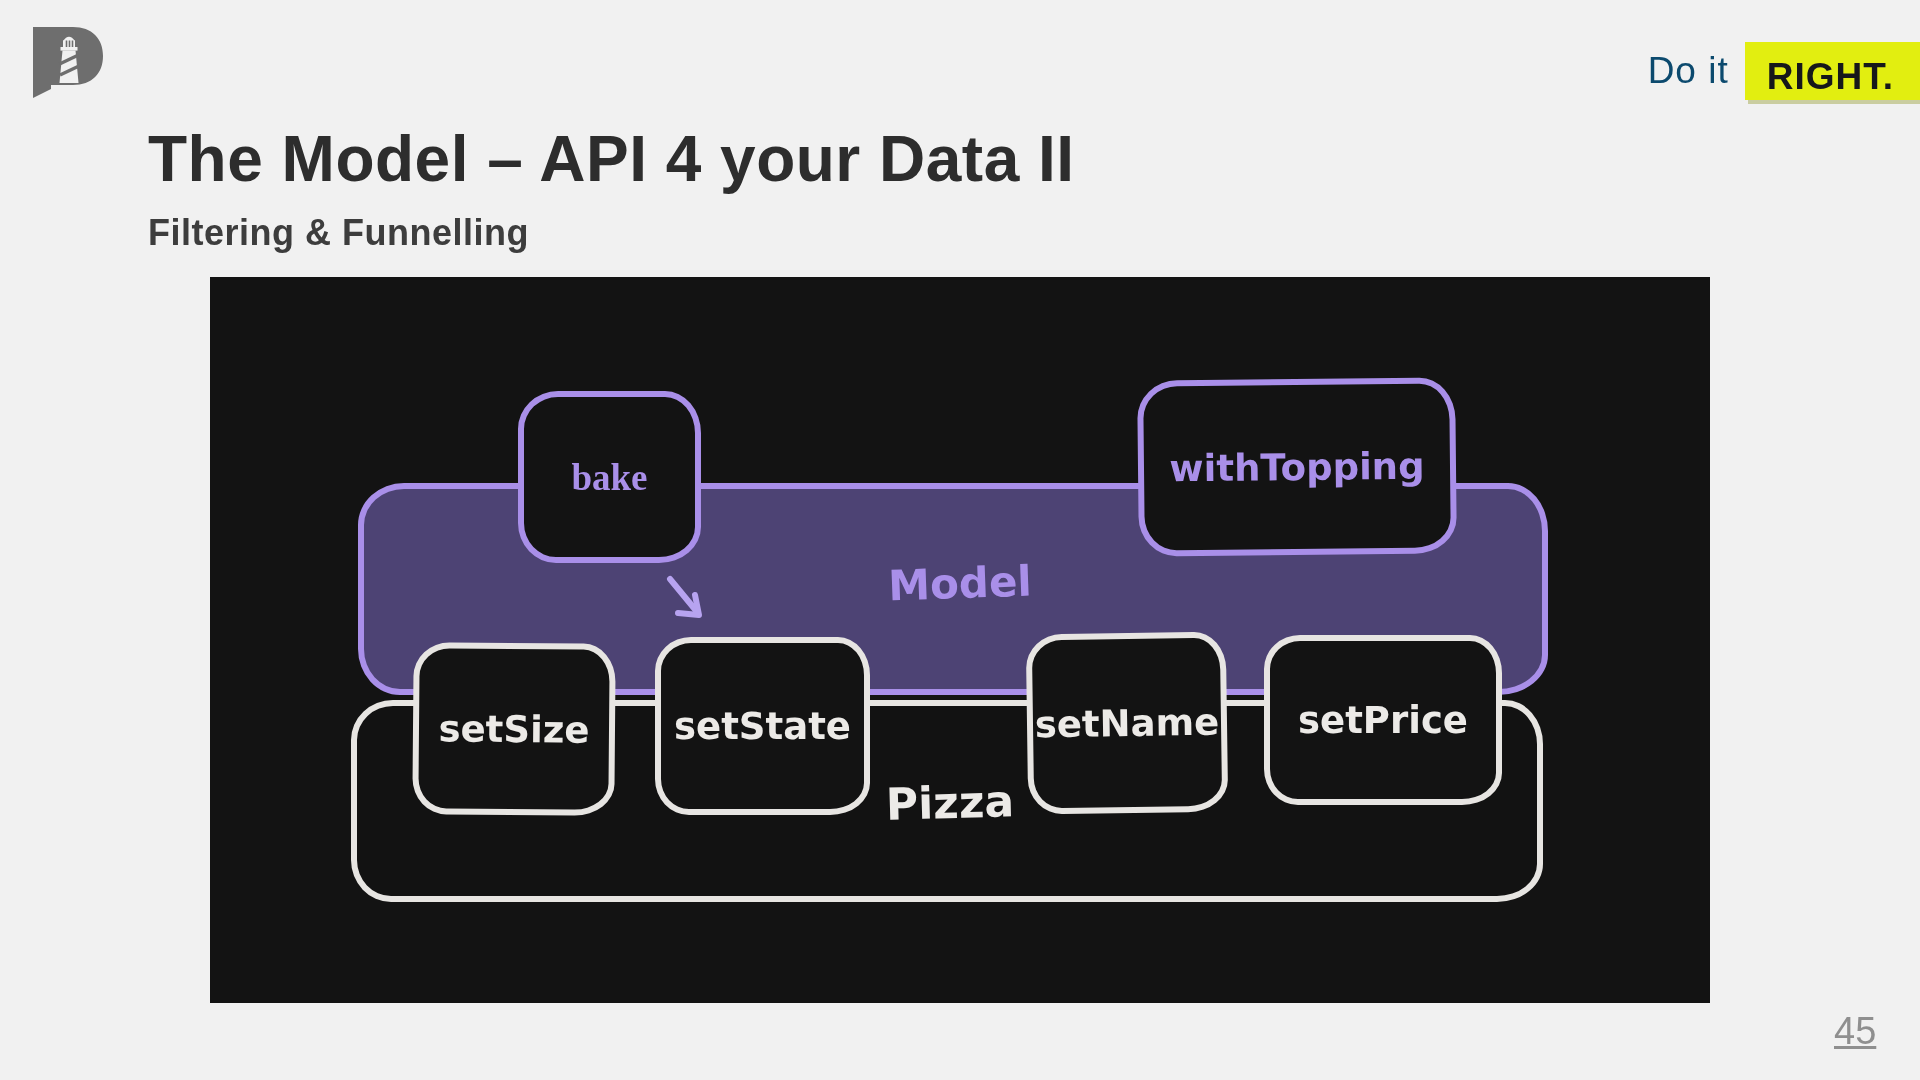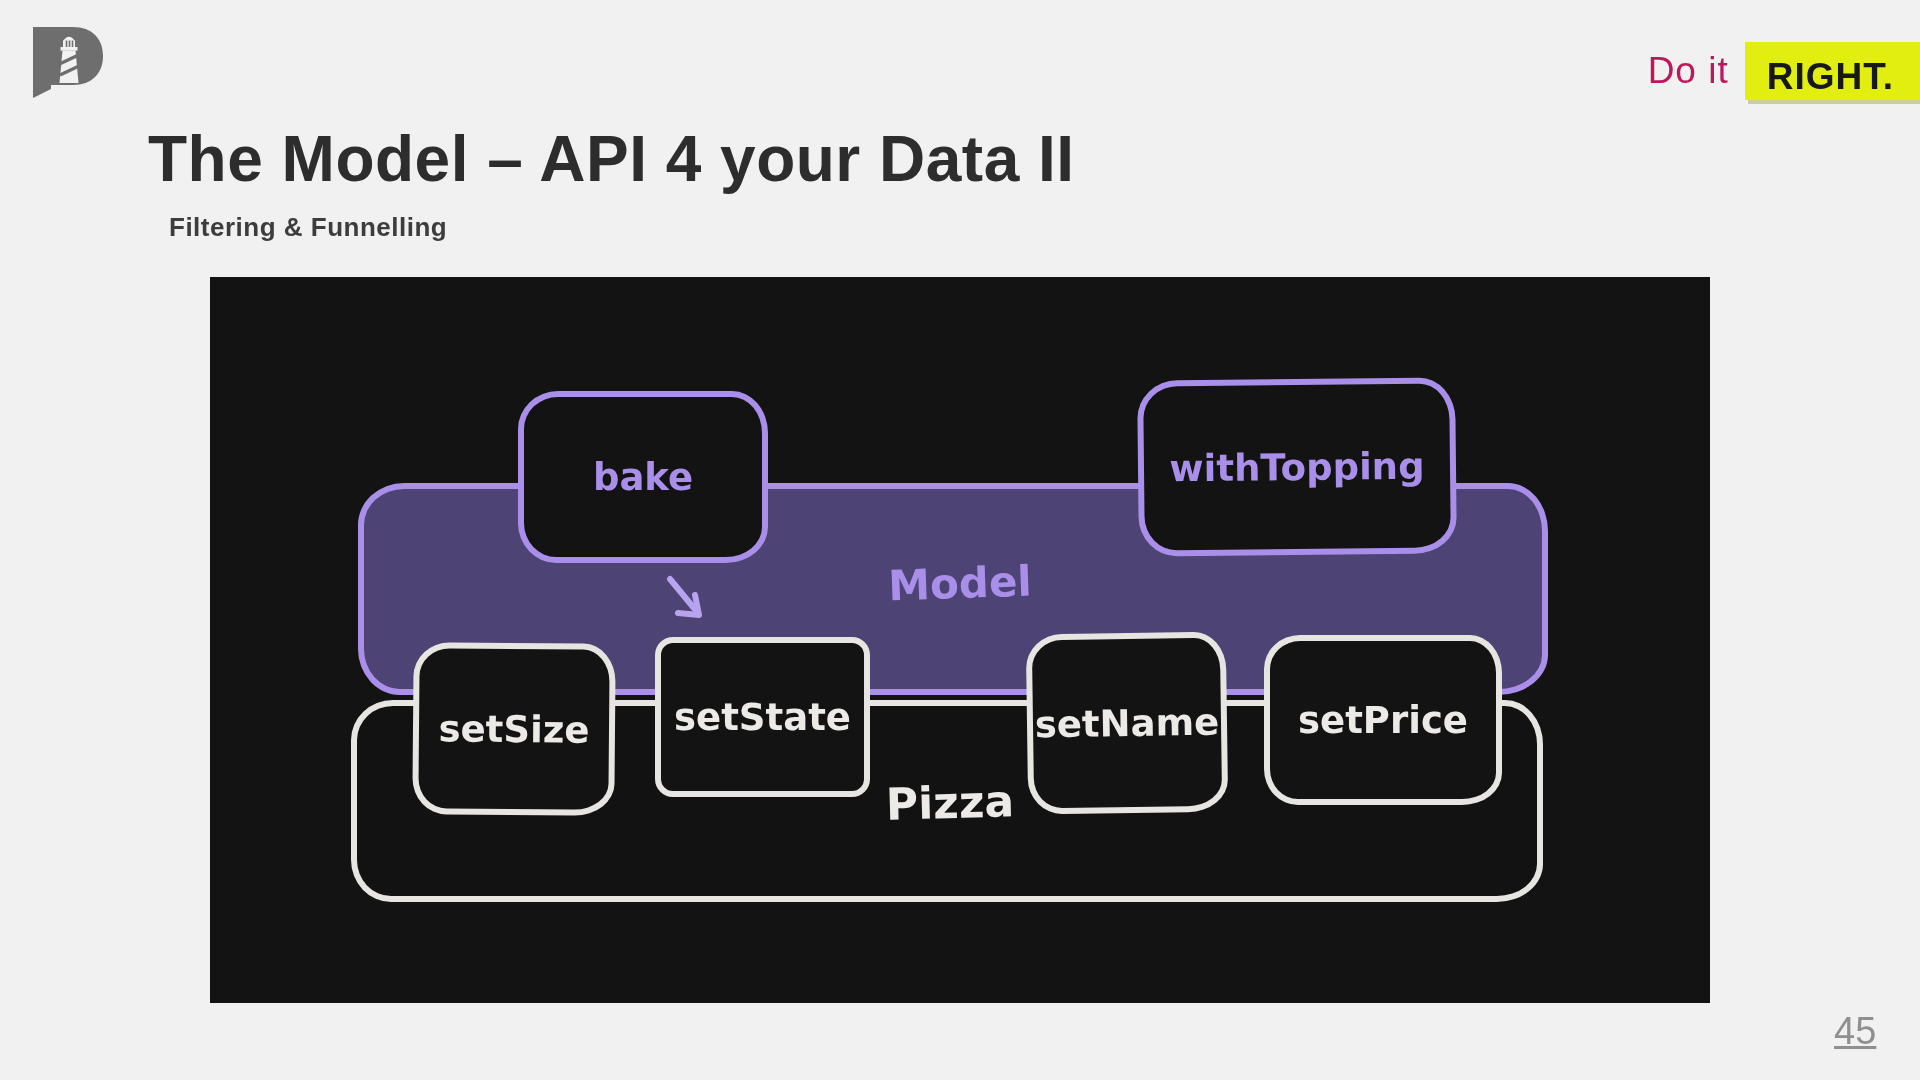--- a/index.html
+++ b/index.html
@@ -13,41 +13,41 @@
 
   
   .logo {
     position:absolute; left:33px; top:25px; width:70px; height:73px;
   }
   .tagline {
     position:absolute; top:42px; right:0; height:58px;
     display:flex; align-items:center;
   }
   .tagline-prefix {
-    font-size:37px; font-weight:400; color:#be185d; letter-spacing:1px;
+    font-size:37px; font-weight:400; color:#0c4a6e; letter-spacing:1px;
     margin-right:16px;
     text-align:right;
   }
   .tagline-chip {
     background:#e2ee10;
     color:#16181a;
     font-size:37px; font-weight:800; letter-spacing:1px;
     height:58px; display:flex; align-items:center;
     padding:12px 26px 0 22px;
     box-shadow:3px 4px 0 rgba(130,138,10,0.35);
   }
 
   
   .title {
     position:absolute; left:148px; top:122px;
     font-size:64px; font-weight:700; color:#2d2d2d; letter-spacing:0.5px;
   }
   .subtitle {
     position:absolute; left:148px; top:212px;
-    font-size:26px; font-weight:700; color:#3d3d3d; letter-spacing:0.5px;margin-left:21px;
+    font-size:36px; font-weight:700; color:#3d3d3d; letter-spacing:0.5px;
   }
 
   
   .canvas {
     position:absolute; left:210px; top:277px; width:1500px; height:726px;
     background:#131313; overflow:hidden;
   }
   .hand {
     font-family:"DejaVu Sans", sans-serif;
     font-weight:700;
@@ -85,24 +85,24 @@
     font-size:37px;
   }
   .node-purple {
     border:6px solid #a98fe9; color:#a98fe9;
     border-radius:40px 36px 42px 38px / 38px 42px 36px 40px;
   }
   .node-white {
     border:6px solid #e7e5e2; color:#eceae7; z-index:4;
     border-radius:36px 32px 40px 34px / 34px 38px 32px 36px;
   }
-  .node-bake        { left:308px; top:114px; width:250px; height:172px; }
+  .node-bake        { left:308px; top:114px; width:183px; height:172px;font-family:Liberation Serif, serif; }
   .node-withtopping { left:928px; top:102px; width:318px; height:176px; transform:rotate(-0.6deg); }
   .node-setsize     { left:203px; top:366px; width:202px; height:172px; transform:rotate(0.5deg); }
-  .node-setstate    { left:445px; top:360px; width:215px; height:160px;border-radius:18px; }
+  .node-setstate    { left:445px; top:360px; width:215px; height:178px; }
   .node-setname     { left:817px; top:356px; width:200px; height:180px; transform:rotate(-0.8deg); }
   .node-setprice    { left:1054px; top:358px; width:238px; height:170px; }
 
   .arrow {
     position:absolute; left:452px; top:296px; width:50px; height:58px; z-index:2;
   }
 
   
   .page-number {
     position:absolute; left:1834px; top:1010px;

